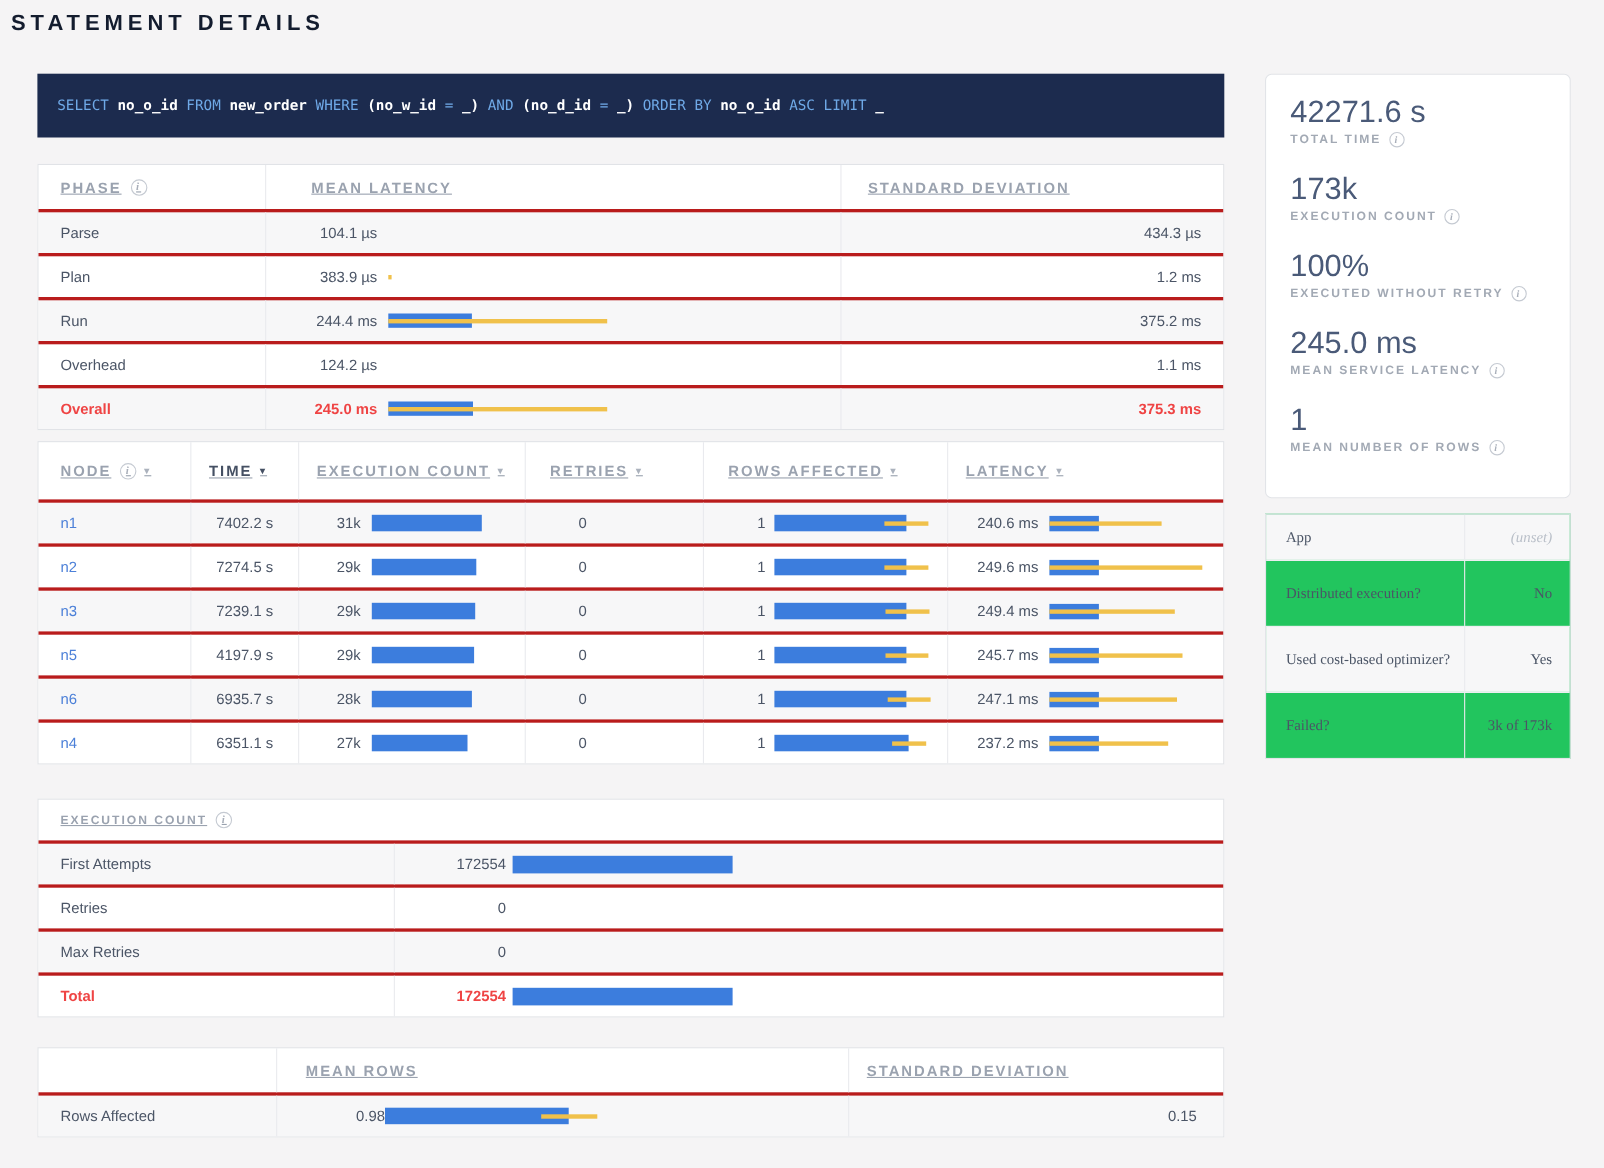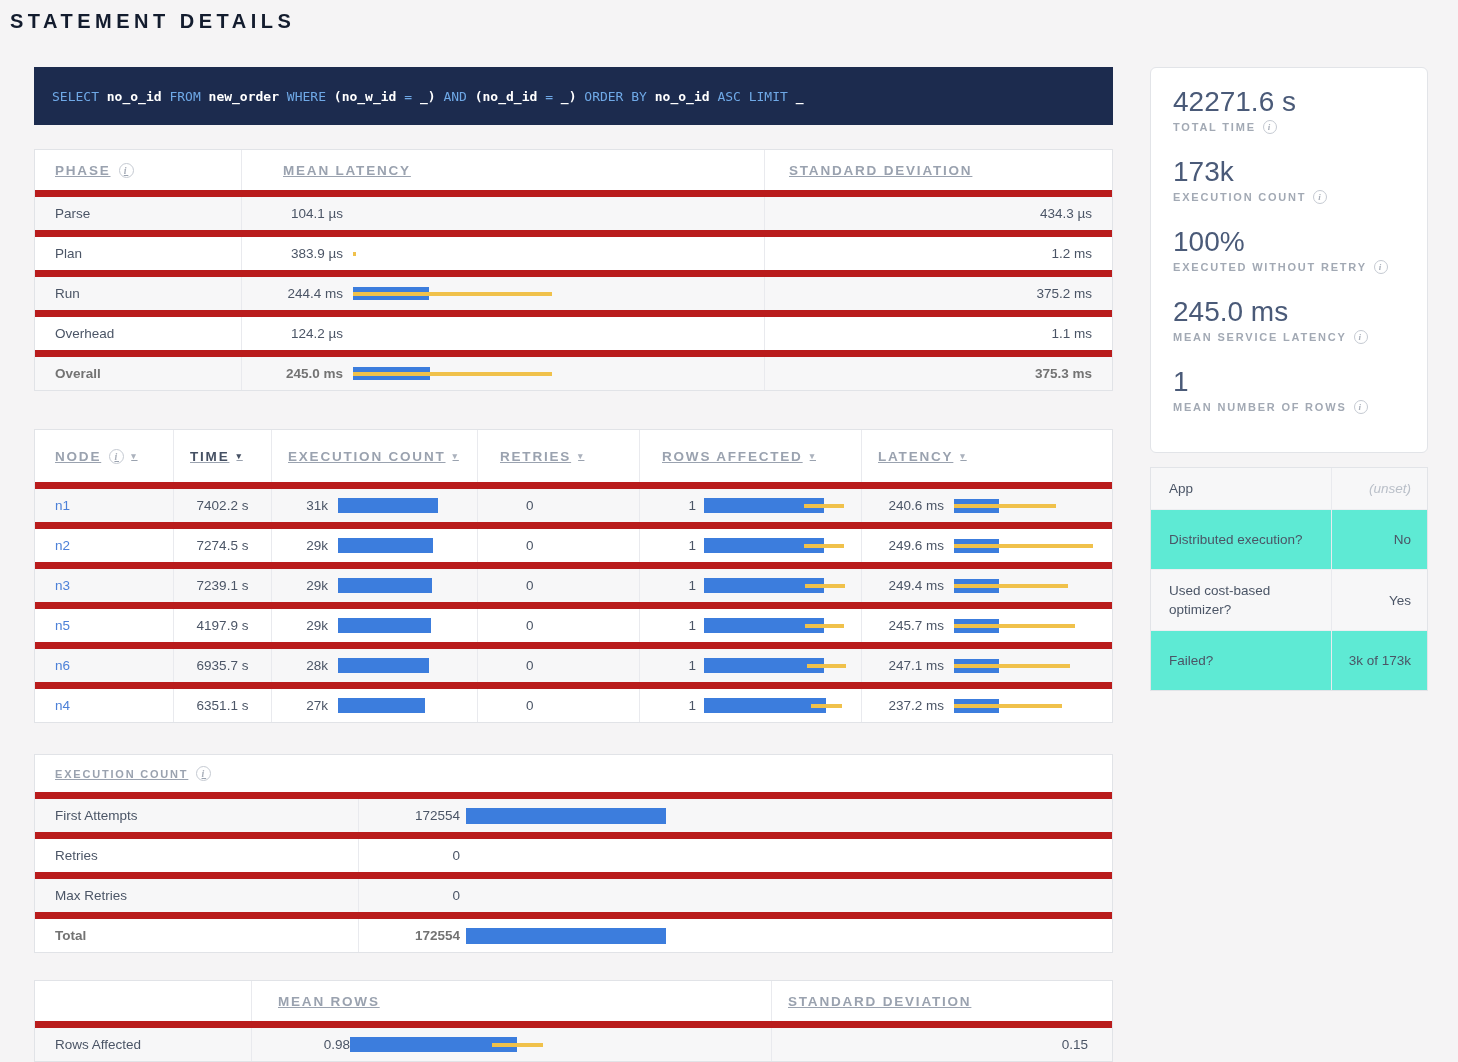--- a/index.html
+++ b/index.html
@@ -20,28 +20,28 @@
   .sql-box {
     height:58px; background:var(--sql-bg,#1C2B4E); display:flex; align-items:center;
     padding:0 18px; font-family:"DejaVu Sans Mono", monospace; font-size:13px;
     white-space:pre; overflow:hidden;
   }
   .tok-kw { color:var(--sql-kw,#6FA9E7); }
   .tok-id { color:#FFFFFF; font-weight:700; }
 
   
   .panel { background:#FFFFFF; border:1px solid #E1E3E7; }
-  .t-row { display:flex; align-items:stretch; border-top:7px solid #b91c1c; }
+  .t-row { display:flex; align-items:stretch; border-top:3px solid #b91c1c; }
   .t-row:first-child { border-top:none; }
   .row-alt { background:#F7F7F8; }
   .cell { display:flex; align-items:center; font-size:13.5px; color:#4B5566; }
   .cell + .cell { border-left:1px solid #E9EAEE; }
   .hdr { font-size:11px; font-weight:700; letter-spacing:1.8px; color:#9AA2AF;text-decoration:underline; }
   .hdr .cell { color:#9AA2AF; }
-  .row-bold .cell, .row-bold .lbl, .row-bold .val { font-weight:700; color:#737373; }
+  .row-bold .cell, .row-bold .lbl, .row-bold .val { font-weight:700; color:#ef4444; }
 
   .info-icon {
     display:inline-flex; align-items:center; justify-content:center;
     width:15px; height:15px; border-radius:50%; border:1px solid #C5CAD2;
     color:#A8AEB9; font-size:10px; font-style:italic;
     font-family:"Liberation Serif", serif; margin-left:8px; flex:0 0 auto;
   }
   .sort-arrow { font-size:9px; color:#ABB2BD; margin-left:7px; }
   .sort-arrow.dark { color:#455063; }
 
@@ -52,21 +52,21 @@
 
   
   .phase-table { margin-top:24px; }
   .phase-table .t-row { height:40px; }
   .c-phase { width:206px; padding-left:20px; }
   .c-mean  { width:523px; padding-left:41px; }
   .c-std   { width:348px; justify-content:flex-end; padding-right:20px; }
   .mean-val { width:60px; text-align:right; margin-right:10px; flex:0 0 auto; }
 
   
-  .node-table { margin-top:38px; }
+  .node-table { margin-top:10px; }
   .node-table .hdr-row { height:52px; }
   .node-table .t-row { height:40px; }
   .node-table .hdr-row { height:52px; }
   .c-node { width:138px; padding-left:20px; }
   .c-time { width:98px; justify-content:center; }
   .c-exec { width:206px; padding-left:16px; }
   .c-retries { width:162px; padding-left:48px; }
   .c-rows { width:222px; padding-left:16px; }
   .c-lat  { width:251px; padding-left:16px; }
   .hdr-row .c-time { justify-content:flex-start; padding-left:16px; color:#455063; }
@@ -101,21 +101,21 @@
     padding:17px 22px; min-height:372px;
   }
   .stat-block { margin-bottom:21px; }
   .stat-value { font-size:28px; color:#4A5A78; line-height:33px; font-weight:400; }
   .stat-label {
     display:flex; align-items:center; font-size:11px; font-weight:700;
     letter-spacing:1.8px; color:#A2A9B4; margin-top:2px;
   }
   .stat-label .info-icon { margin-left:7px; width:14px; height:14px; font-size:9px; }
 
-  .attr-table { margin-top:14px; background:#5eead4; border:1px solid #E2E4E8; }
+  .attr-table { margin-top:14px; background:#22c55e; border:1px solid #E2E4E8;font-family:Liberation Serif, serif; }
   .attr-row { display:flex; border-top:1px solid #EDEEF1; }
   .attr-row:first-child { border-top:none; }
   .attr-label { flex:1; padding:11px 10px 11px 18px; font-size:13.5px; color:#4B5566; line-height:19px; display:flex; align-items:center; }
   .attr-value {
     width:96px; border-left:1px solid #E9EAEE; display:flex; align-items:center;
     justify-content:flex-end; text-align:right; padding:11px 16px 11px 6px;
     font-size:13.5px; color:#4B5566; line-height:19px;
   }
   .attr-row.alt { background:#F7F7F8; }
   .attr-value.unset { font-style:italic; color:#B9BFC8; }

